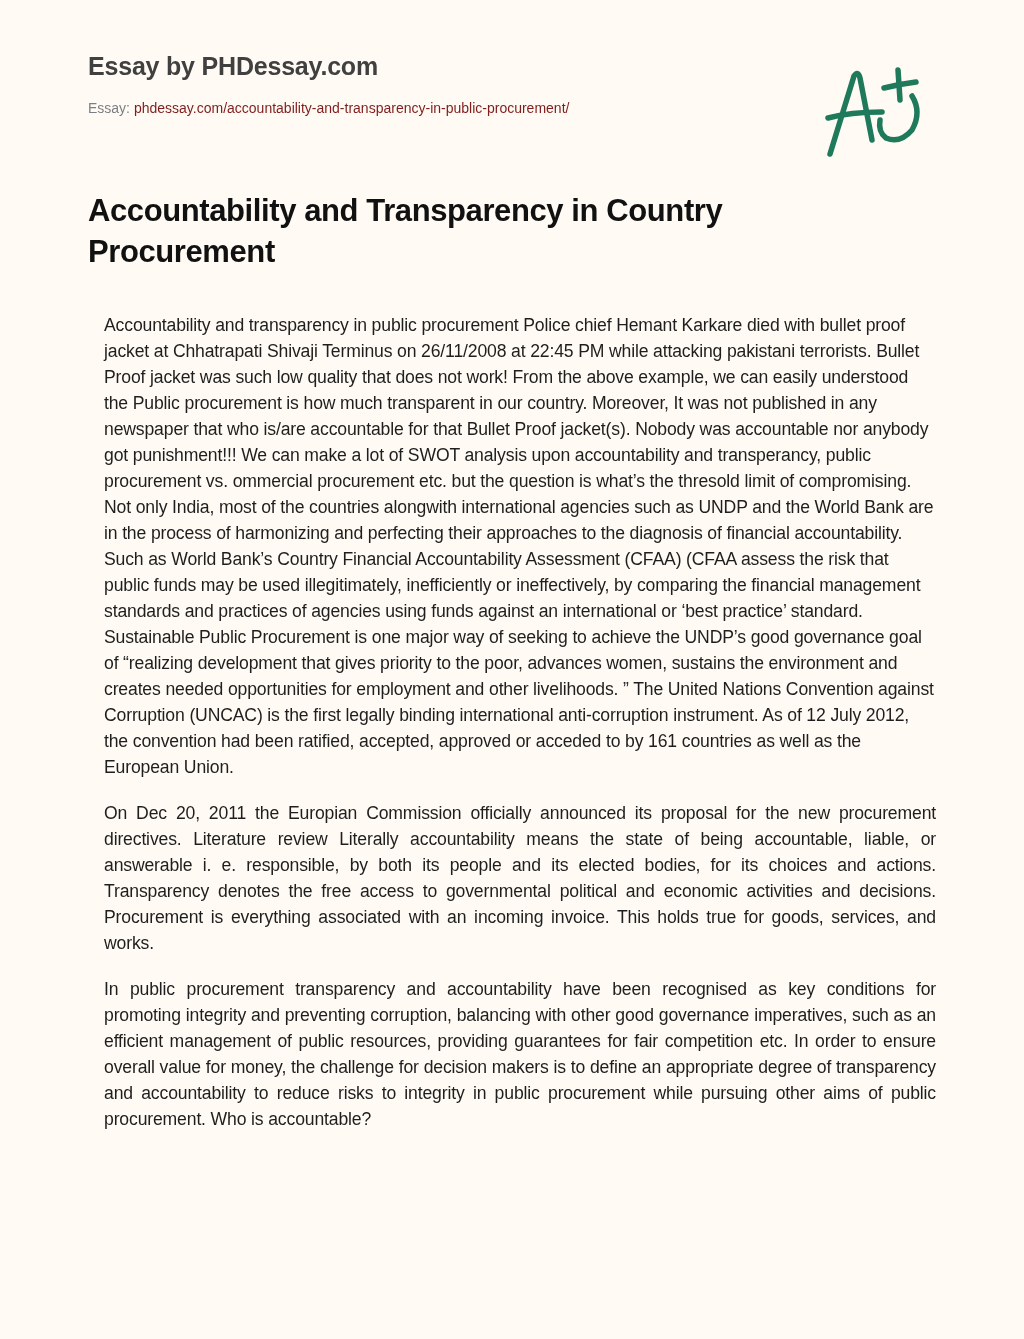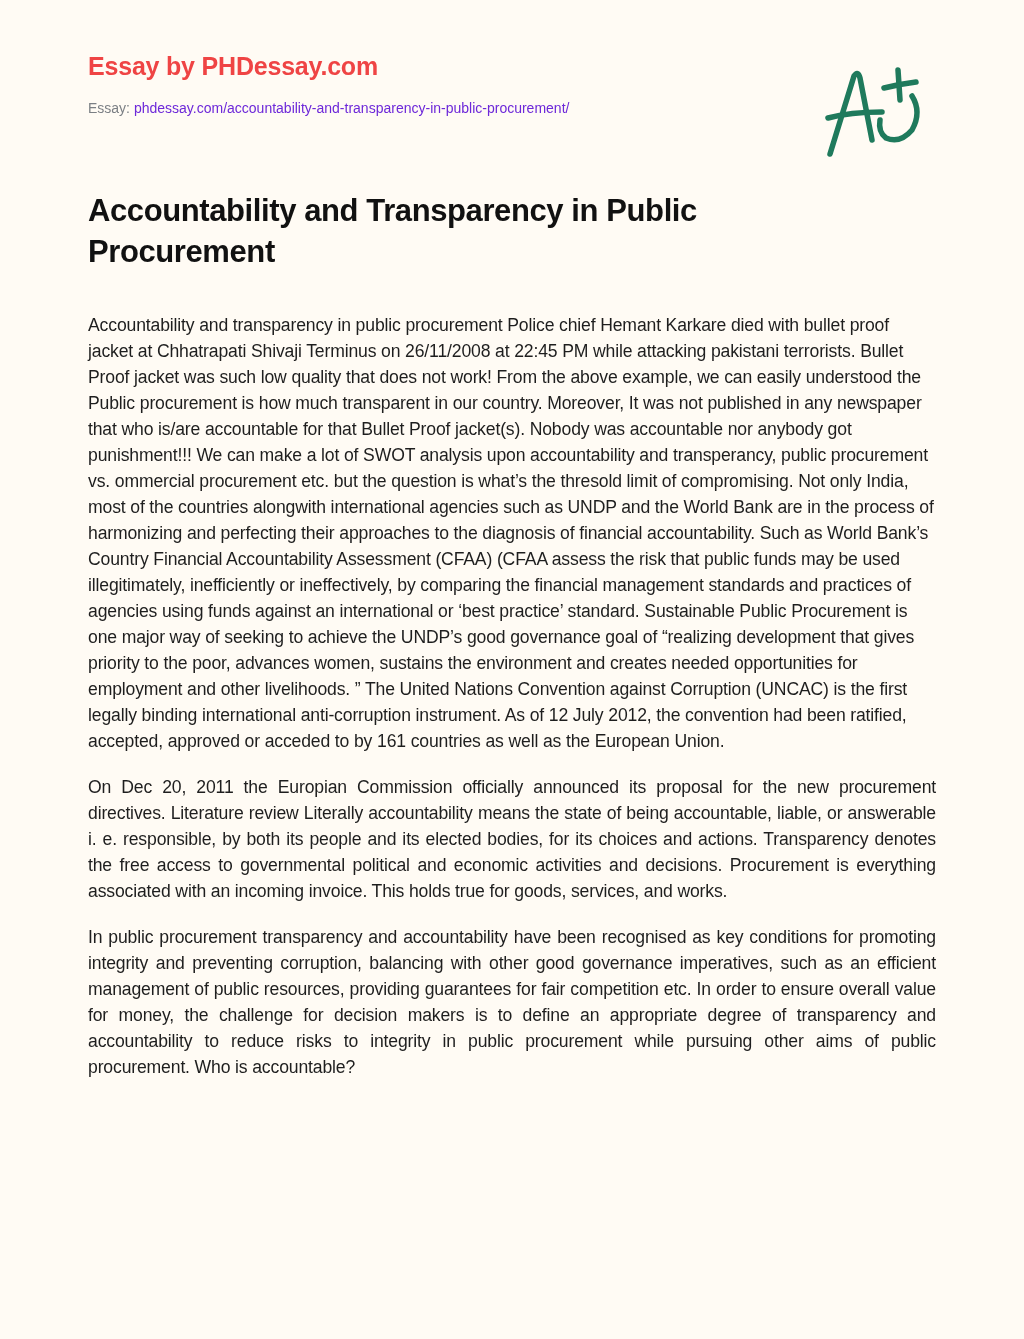--- a/index.html
+++ b/index.html
@@ -17,33 +17,33 @@
     }
     .header {
       position: absolute;
       left: 88px;
       top: 50px;
     }
     .site-name {
       font-family: "Liberation Sans", sans-serif;
       font-weight: bold;
       font-size: 25px;
-      color: #ef4444;
+      color: #404040;
       letter-spacing: -0.2px;
       margin: 0;
       line-height: 32px;
     }
     .source {
       margin-top: 16px;
       font-size: 14px;
       color: #7b7f84;
       line-height: 20px;
     }
     .source a {
-      color: #6d28d9;
+      color: #7f1d1d;
       text-decoration: none;
       text-align: right;
     }
     .logo {
       position: absolute;
       left: 820px;
       top: 62px;
       width: 112px;
       height: 100px;
     }
@@ -64,21 +64,21 @@
       position: absolute;
       left: 88px;
       top: 312px;
       width: 848px;
       font-size: 17.6px;
       line-height: 26px;
       color: #1e1e1e;
       letter-spacing: -0.15px;
     }
     .content p {
-      margin: 0 0 20px 0;
+      margin: 0 0 20px 16px;
     }
     .content p.justify {
       text-align: justify;
     }
   </style>
 </head>
 <body>
 
 <div class="header">
   <h2 class="site-name">Essay by PHDessay.com</h2>
@@ -91,19 +91,19 @@
 <div class="logo">
   <svg width="112" height="100" viewBox="0 0 112 100" fill="none" stroke="#1f7a5c" stroke-width="5.5" stroke-linecap="round" stroke-linejoin="round">
     <path d="M10 92 L34 14 Q38 8 40 16 L52 78"></path>
     <path d="M8 56 Q30 50 62 50"></path>
     <path d="M78 8 L80 38"></path>
     <path d="M64 26 Q80 22 96 20"></path>
     <path d="M92 34 Q102 50 92 68 Q80 82 66 76 Q58 70 60 58"></path>
   </svg>
 </div>
 
-<h1 class="title">Accountability and Transparency in Public Procurement</h1>
+<h1 class="title">Accountability and Transparency in Country Procurement</h1>
 
 <div class="content">
   <p>Accountability and transparency in public procurement Police chief Hemant Karkare died with bullet proof jacket at Chhatrapati Shivaji Terminus on 26/11/2008 at 22:45 PM while attacking pakistani terrorists. Bullet Proof jacket was such low quality that does not work! From the above example, we can easily understood the Public procurement is how much transparent in our country. Moreover, It was not published in any newspaper that who is/are accountable for that Bullet Proof jacket(s). Nobody was accountable nor anybody got punishment!!! We can make a lot of SWOT analysis upon accountability and transperancy, public procurement vs. ommercial procurement etc. but the question is what’s the thresold limit of compromising. Not only India, most of the countries alongwith international agencies such as UNDP and the World Bank are in the process of harmonizing and perfecting their approaches to the diagnosis of financial accountability. Such as World Bank’s Country Financial Accountability Assessment (CFAA) (CFAA assess the risk that public funds may be used illegitimately, inefficiently or ineffectively, by comparing the financial management standards and practices of agencies using funds against an international or ‘best practice’ standard. Sustainable Public Procurement is one major way of seeking to achieve the UNDP’s good governance goal of “realizing development that gives priority to the poor, advances women, sustains the environment and creates needed opportunities for employment and other livelihoods. ” The United Nations Convention against Corruption (UNCAC) is the first legally binding international anti-corruption instrument. As of 12 July 2012, the convention had been ratified, accepted, approved or acceded to by 161 countries as well as the European Union.</p>
   <p class="justify">On Dec 20, 2011 the Europian Commission officially announced its proposal for the new procurement directives. Literature review Literally accountability means the state of being accountable, liable, or answerable i. e. responsible, by both its people and its elected bodies, for its choices and actions. Transparency denotes the free access to governmental political and economic activities and decisions. Procurement is everything associated with an incoming invoice. This holds true for goods, services, and works.</p>
   <p class="justify">In public procurement transparency and accountability have been recognised as key conditions for promoting integrity and preventing corruption, balancing with other good governance imperatives, such as an efficient management of public resources, providing guarantees for fair competition etc. In order to ensure overall value for money, the challenge for decision makers is to define an appropriate degree of transparency and accountability to reduce risks to integrity in public procurement while pursuing other aims of public procurement. Who is accountable?</p>
 </div>
 
 </body></html>

